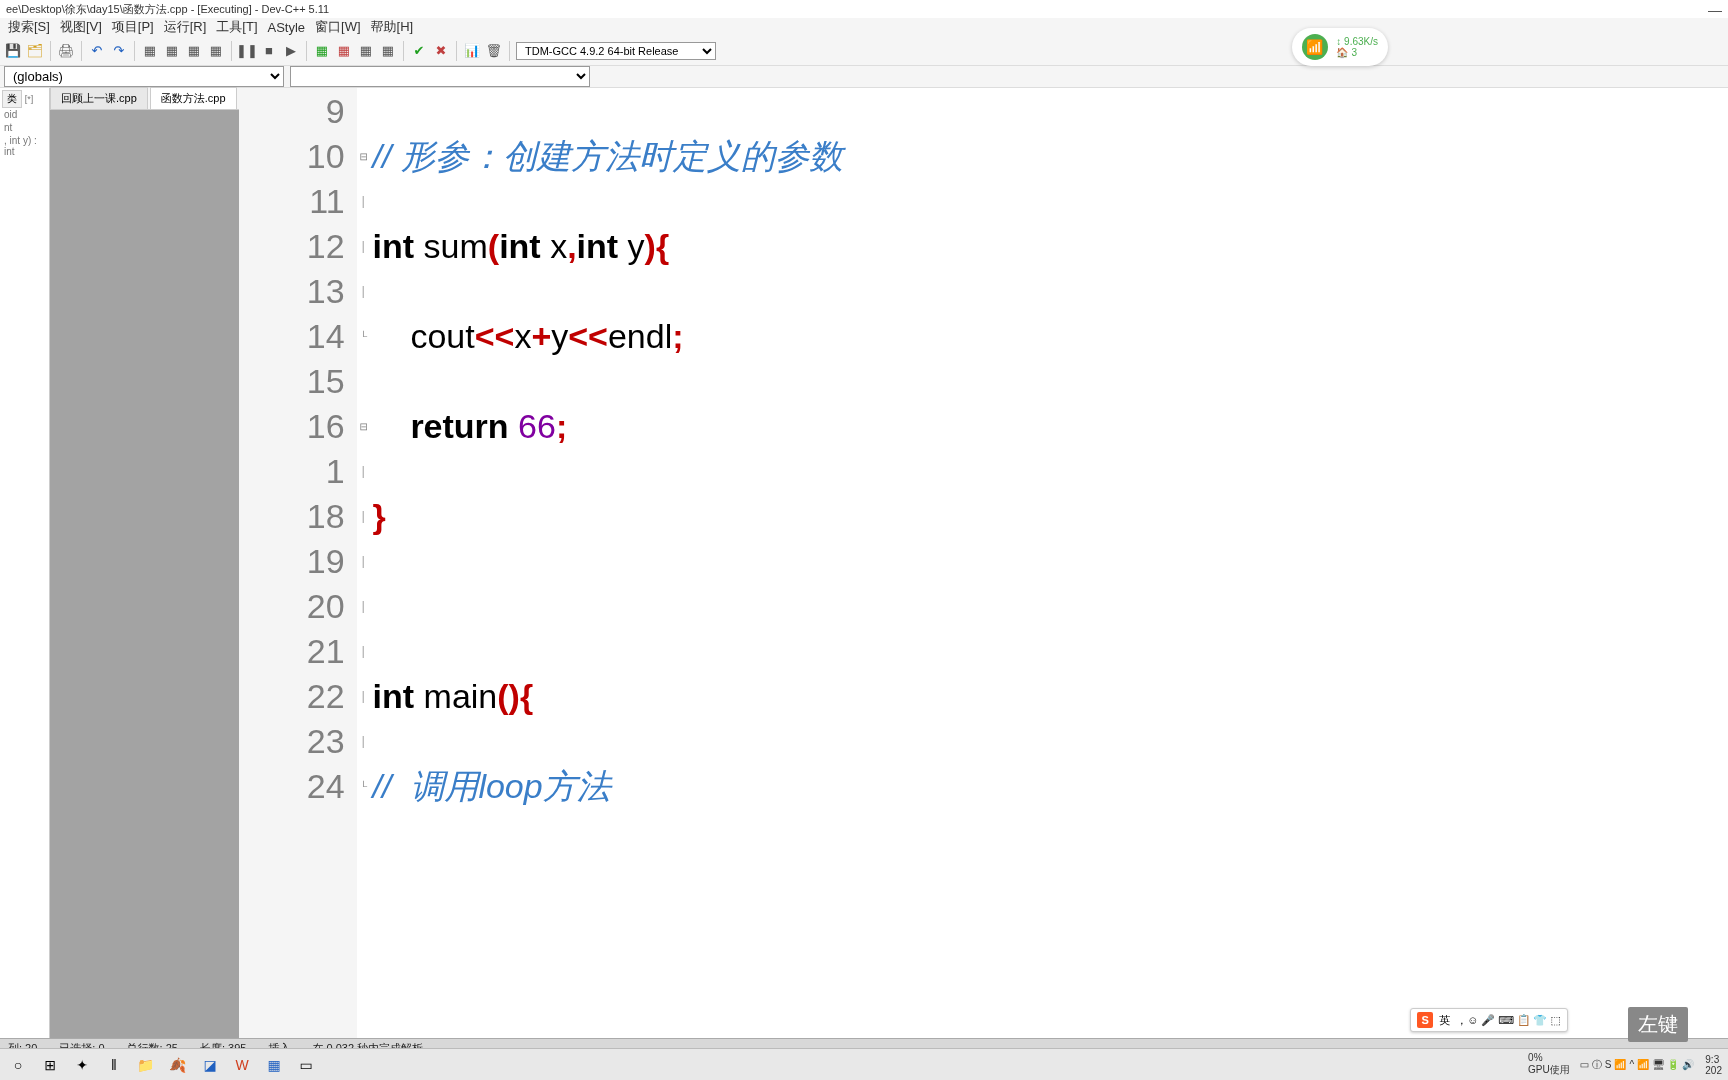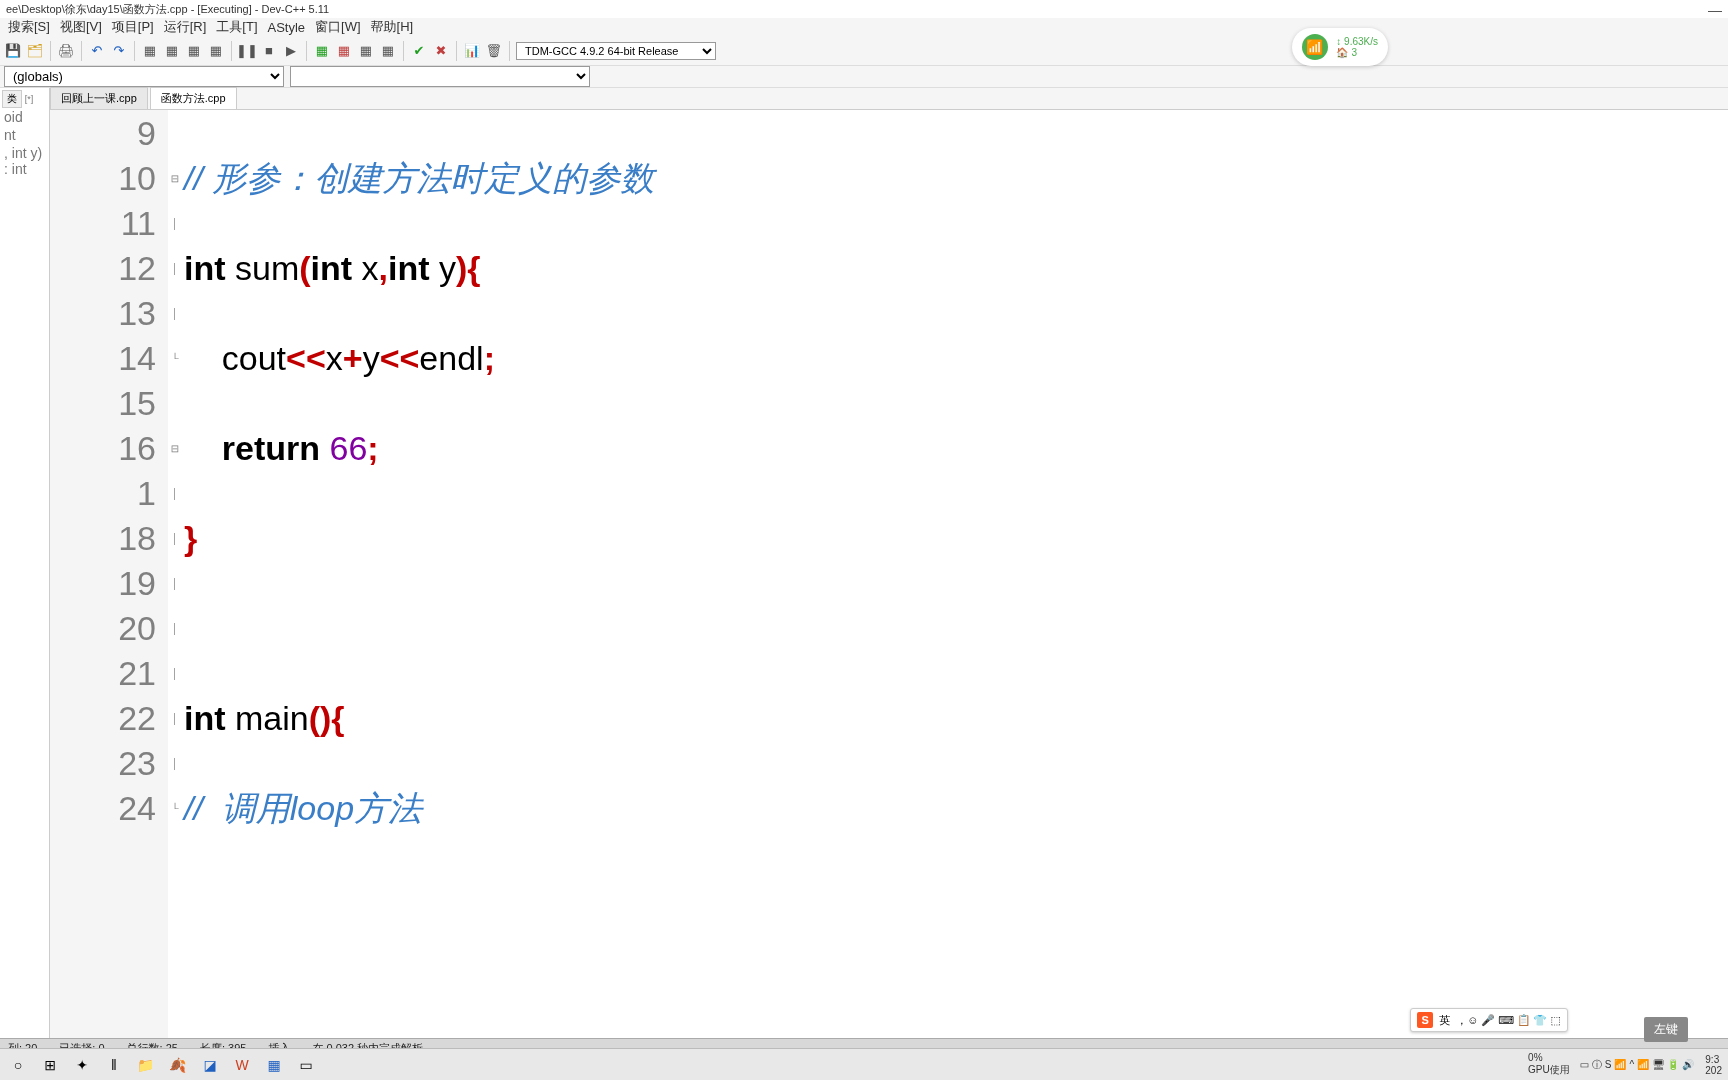--- a/index.html
+++ b/index.html
@@ -11,22 +11,22 @@
 .tb-btn{width:18px;height:18px;display:inline-flex;align-items:center;justify-content:center;font-size:13px;color:#555;border:1px solid transparent;border-radius:2px}
 .tb-sep{width:1px;height:20px;background:#ccc;margin:0 2px}
 .compiler-select{font-size:11px;padding:1px 4px;border:1px solid #999;background:#fff;width:200px}
 .toolbar2{background:#f5f5f5;height:22px;display:flex;align-items:center;padding:0 4px;gap:6px;border-bottom:1px solid #ddd}
 .globals-select{font-size:13px;padding:1px 4px;border:1px solid #999;background:#fff;width:280px}
 .wifi-badge{position:absolute;right:340px;top:28px;background:#fff;border-radius:20px;padding:6px 10px;box-shadow:0 1px 4px rgba(0,0,0,.2);display:flex;align-items:center;gap:8px;font-size:10px}
 .wifi-icon{width:26px;height:26px;border-radius:50%;background:#4caf50;display:flex;align-items:center;justify-content:center;color:#fff;font-size:14px}
 .main-area{display:flex;height:calc(100% - 130px)}
 .sidebar{width:50px;background:#fff;border-right:1px solid #ccc;font-size:10px;padding:2px}
 .sidebar-tab{background:#f0f0f0;border:1px solid #ccc;padding:1px 4px;display:inline-block;font-size:10px}
-.sidebar-item{color:#777;font-size:14px;padding:1px 2px}
-.editor-wrap{flex:1;display:flex;flex-direction:column;background:#a3a3a3}
+.sidebar-item{color:#777;font-size:10px;padding:1px 2px}
+.editor-wrap{flex:1;display:flex;flex-direction:row;background:#a3a3a3}
 .tabs{height:22px;background:#f5f5f5;display:flex;align-items:flex-end;border-bottom:1px solid #ccc}
 .tab{font-size:11px;padding:3px 10px;background:#e8e8e8;border:1px solid #ccc;border-bottom:none;margin-right:2px;cursor:pointer}
 .tab.active{background:#fff}
 .code-area{flex:1;display:flex;font-family:Consolas,'Courier New',monospace;font-size:34px;overflow:hidden;background:#fff}
 .gutter{width:118px;background:#f5f5f5;text-align:right;padding-right:12px;color:#808080;user-select:none;line-height:45px;padding-top:1px}
 .gutter div{height:45px}
 .fold-col{width:14px;background:#fff;color:#808080;font-size:10px;line-height:45px;padding-top:1px}
 .fold-col div{height:45px;text-align:center}
 .code{flex:1;line-height:45px;padding-top:1px;white-space:pre;position:relative}
 .code-line{height:45px;padding-left:2px}
@@ -34,21 +34,21 @@
 .op{color:#c00000;font-weight:bold}
 .paren{color:#c00000;font-weight:bold}
 .num{color:#8000a0}
 .comment{color:#3a7ec8;font-style:italic}
 .status-bar{height:20px;background:#d8d8d8;border-top:1px solid #aaa;font-size:11px;display:flex;align-items:center;gap:22px;padding:0 8px;color:#222}
 .ime-bar{position:absolute;right:160px;bottom:48px;background:#fff;border:1px solid #ccc;border-radius:3px;padding:3px 6px;display:flex;align-items:center;gap:6px;font-size:11px;box-shadow:0 1px 3px rgba(0,0,0,.2)}
 .ime-s{background:#ff5722;color:#fff;width:16px;height:16px;display:inline-flex;align-items:center;justify-content:center;border-radius:2px;font-weight:bold}
 .taskbar{position:absolute;bottom:0;left:0;right:0;height:32px;background:#e8e8e8;border-top:1px solid #bbb;display:flex;align-items:center;padding:0 6px;gap:8px}
 .task-icon{width:24px;height:24px;display:flex;align-items:center;justify-content:center;font-size:14px}
 .tray{margin-left:auto;display:flex;align-items:center;gap:10px;font-size:10px;color:#333}
-.left-key{position:absolute;right:40px;bottom:38px;background:#888;color:#fff;padding:4px 10px;font-size:12px;border-radius:2px}
+.left-key{position:absolute;right:40px;bottom:38px;background:#888;color:#fff;padding:4px 10px;font-size:20px;border-radius:2px}
 .tb-color1{color:#d4a020}
 .tb-color2{color:#2060c0}
 .tb-color3{color:#c04040}
 .tb-color4{color:#20a020}
 .min-btn{position:absolute;right:6px;top:2px;font-size:14px;color:#555}
 </style>
 </head>
 <body>
 
 <span class="min-btn">—</span>

